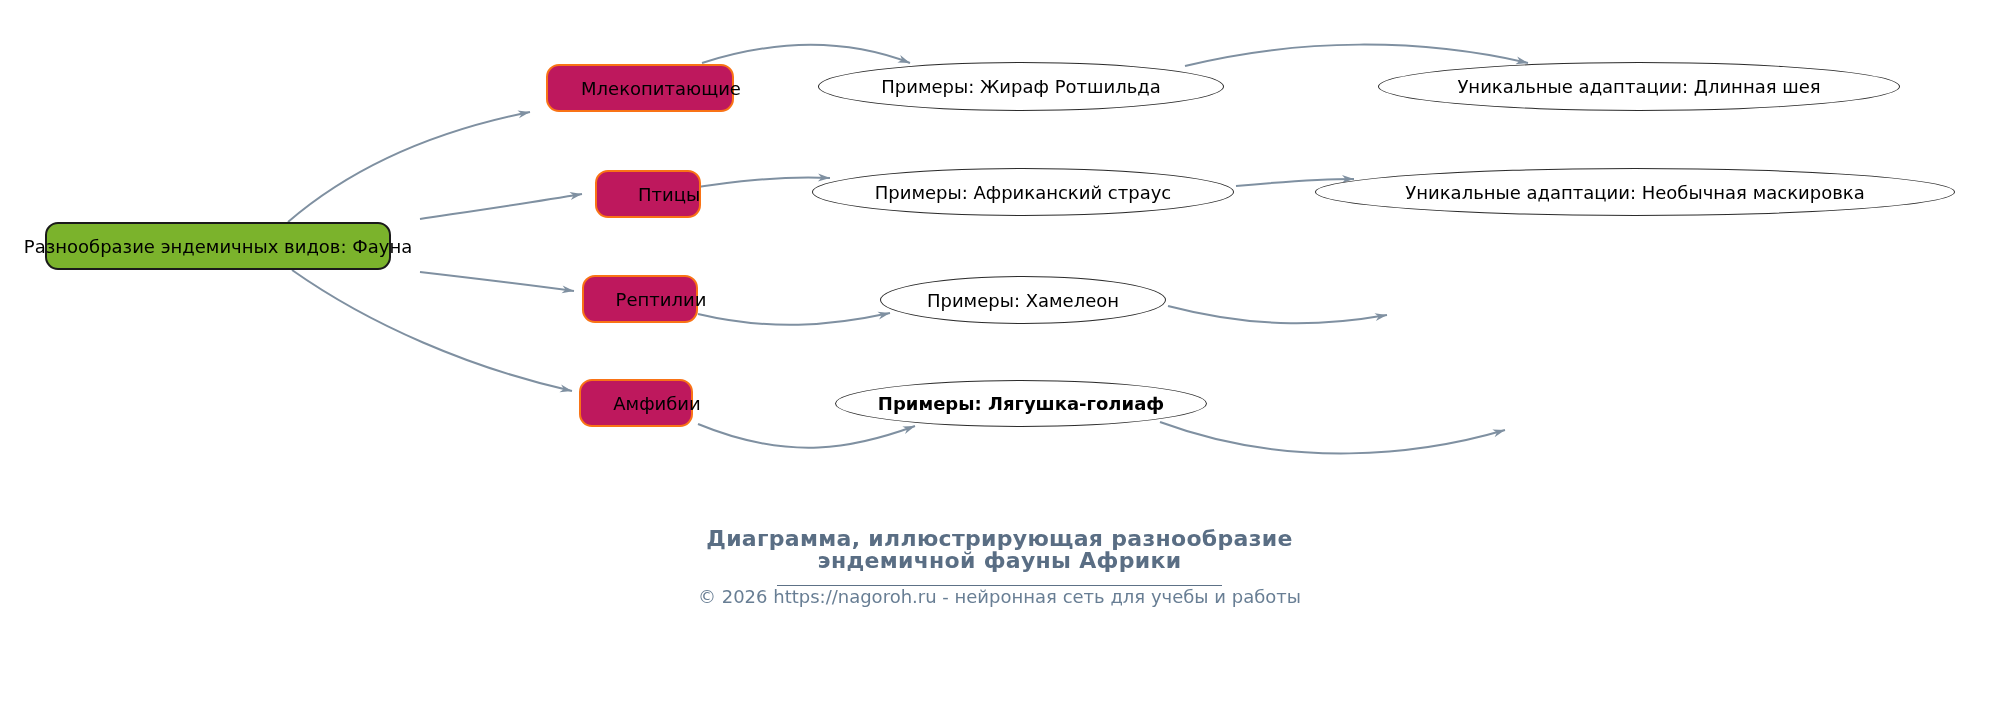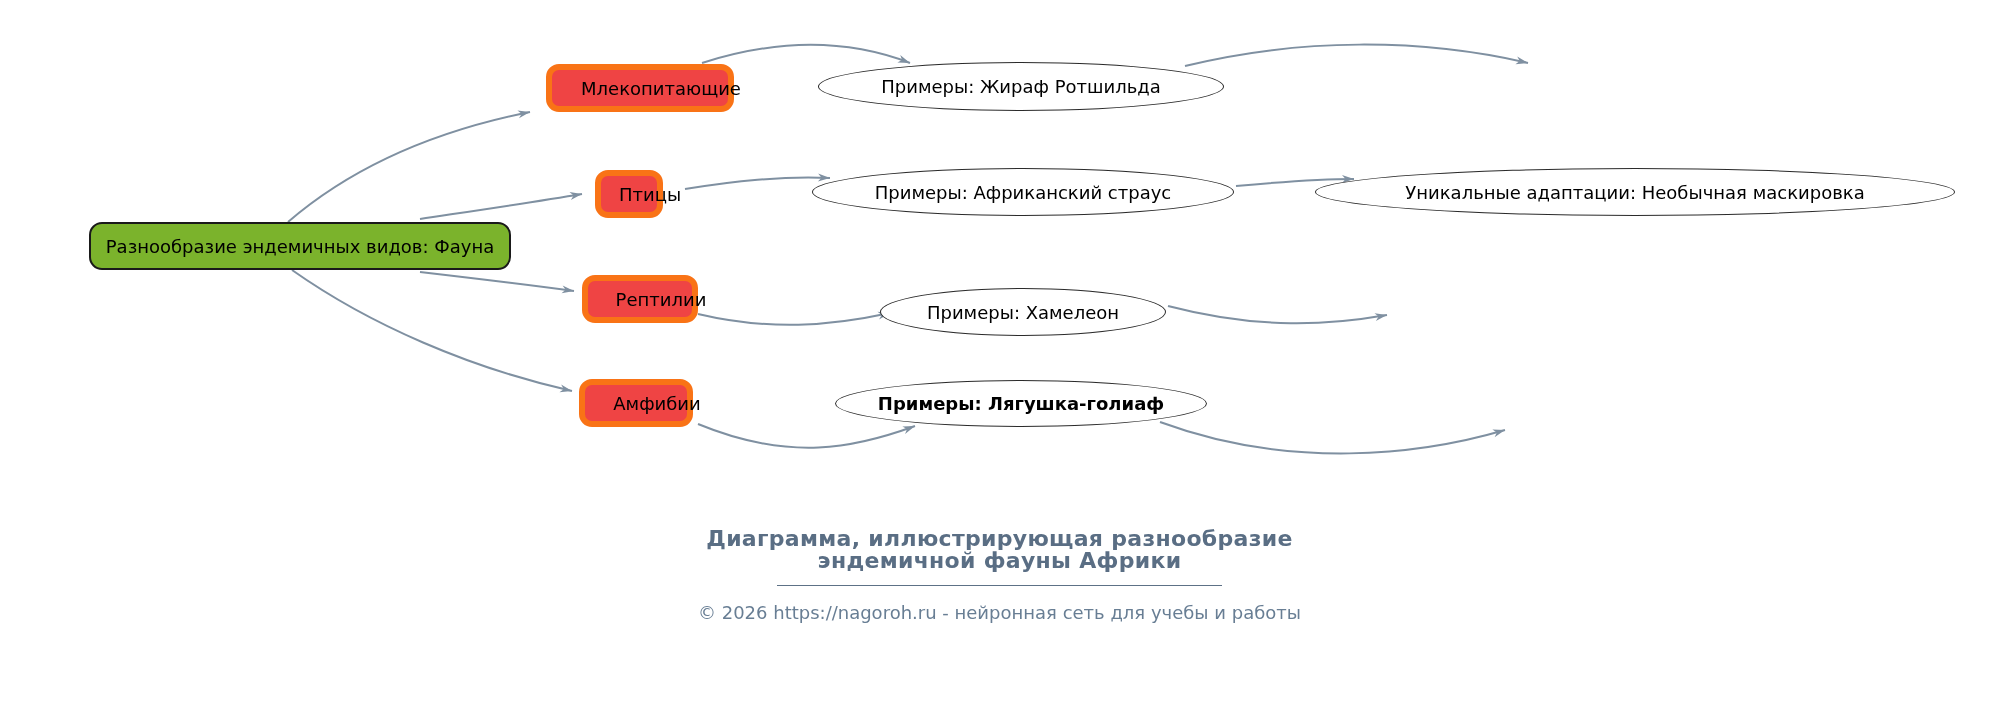--- a/index.html
+++ b/index.html
@@ -35,39 +35,39 @@
     font-size: 18px;
     white-space: nowrap;
     box-sizing: border-box;
   }
   .root {
     background: #7bb32c;
     border: 2px solid #1a1a1a;
     border-radius: 13px;
   }
   .branch {
-    background: #ef4444;
-    border: 6px solid #f97316;
+    background: #be185d;
+    border: 2px solid #f97316;
     border-radius: 13px;
     padding-left: 42px;
   }
   .ellipse {
     background: #ffffff;
     border: 1.5px solid #2b2b2b;
     border-radius: 50%;
   }
   
-  .n-root        { left: 45px;  top: 222px; width: 422px; height: 48px; margin-left: 44px; }
+  .n-root        { left: 45px;  top: 222px; width: 346px; height: 48px; }
   .n-mammals     { left: 546px; top: 64px;  width: 188px; height: 48px; }
-  .n-birds       { left: 595px; top: 170px; width: 68px;  height: 48px; }
+  .n-birds       { left: 595px; top: 170px; width: 106px;  height: 48px; }
   .n-reptiles    { left: 582px; top: 275px; width: 116px; height: 48px; }
   .n-amphibians  { left: 579px; top: 379px; width: 114px; height: 48px; }
   .n-ex-mammals    { left: 818px;  top: 62px;  width: 406px; height: 49px; }
   .n-ex-birds      { left: 812px;  top: 168px; width: 422px; height: 48px; }
-  .n-ex-reptiles   { left: 880px;  top: 288px; width: 286px; height: 48px; }
+  .n-ex-reptiles   { left: 880px;  top: 276px; width: 286px; height: 48px; }
   .n-ex-amphibians { left: 835px;  top: 380px; width: 372px; height: 47px; font-weight: bold; }
   .n-ad-mammals    { left: 1378px; top: 62px;  width: 522px; height: 49px; }
   .n-ad-birds      { left: 1315px; top: 168px; width: 640px; height: 48px; }
   .n-ad-reptiles   { left: 1348px; top: 272px; width: 578px; height: 48px; }
   .n-ad-amphibians { left: 1352px; top: 380px; width: 532px; height: 47px; }
 
   .footer {
     position: absolute;
     left: 0;
     top: 528px;
@@ -81,21 +81,20 @@
     line-height: 22px;
     letter-spacing: 0.3px;
   }
   .divider {
     width: 445px;
     height: 0;
     border-top: 1px solid #5d7186;
     margin: 13px auto 0 auto;
   }
   .copyright {
-    margin-top: 16px;
     color: #687e94;
     font-size: 18px;
   }
 </style>
 </head>
 <body>
 
 <div class="canvas">
 
   <svg class="edges" viewBox="0 0 1999 701">
@@ -127,20 +126,21 @@
   <div class="node branch n-mammals">Млекопитающие</div>
   <div class="node branch n-birds">Птицы</div>
   <div class="node branch n-reptiles">Рептилии</div>
   <div class="node branch n-amphibians">Амфибии</div>
 
   <div class="node ellipse n-ex-mammals">Примеры: Жираф Ротшильда</div>
   <div class="node ellipse n-ex-birds">Примеры: Африканский страус</div>
   <div class="node ellipse n-ex-reptiles">Примеры: Хамелеон</div>
   <div class="node ellipse n-ex-amphibians">Примеры: Лягушка-голиаф</div>
 
+  <div class="node ellipse n-ad-mammals">Уникальные адаптации: Длинная шея</div>
   <div class="node ellipse n-ad-birds">Уникальные адаптации: Необычная маскировка</div>
 
   <div class="footer">
     <div class="caption">
       <div>Диаграмма, иллюстрирующая разнообразие</div>
       <div>эндемичной фауны Африки</div>
     </div>
     <div class="divider"></div>
     <div class="copyright">© 2026 https://nagoroh.ru - нейронная сеть для учебы и работы</div>
   </div>

